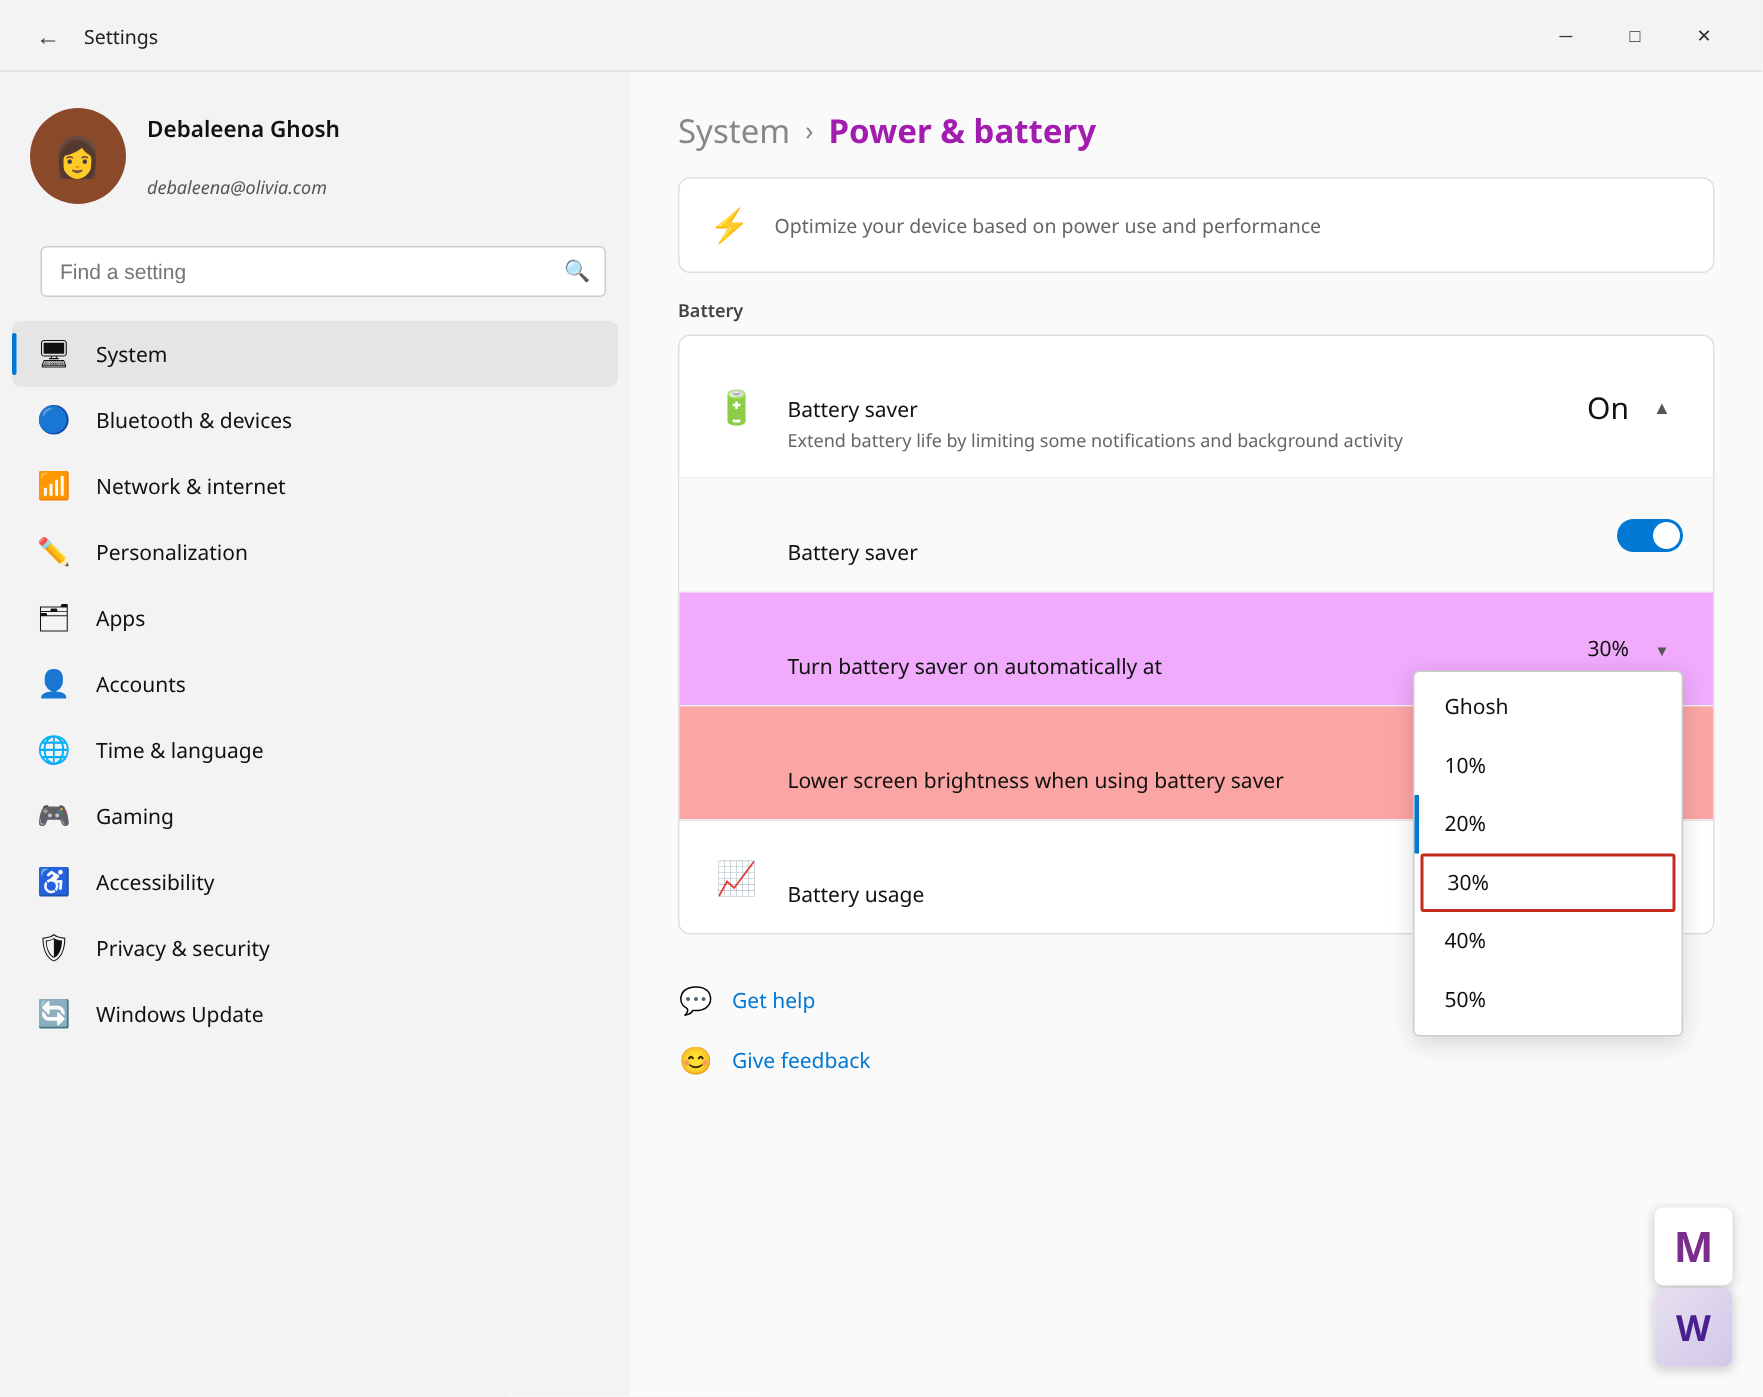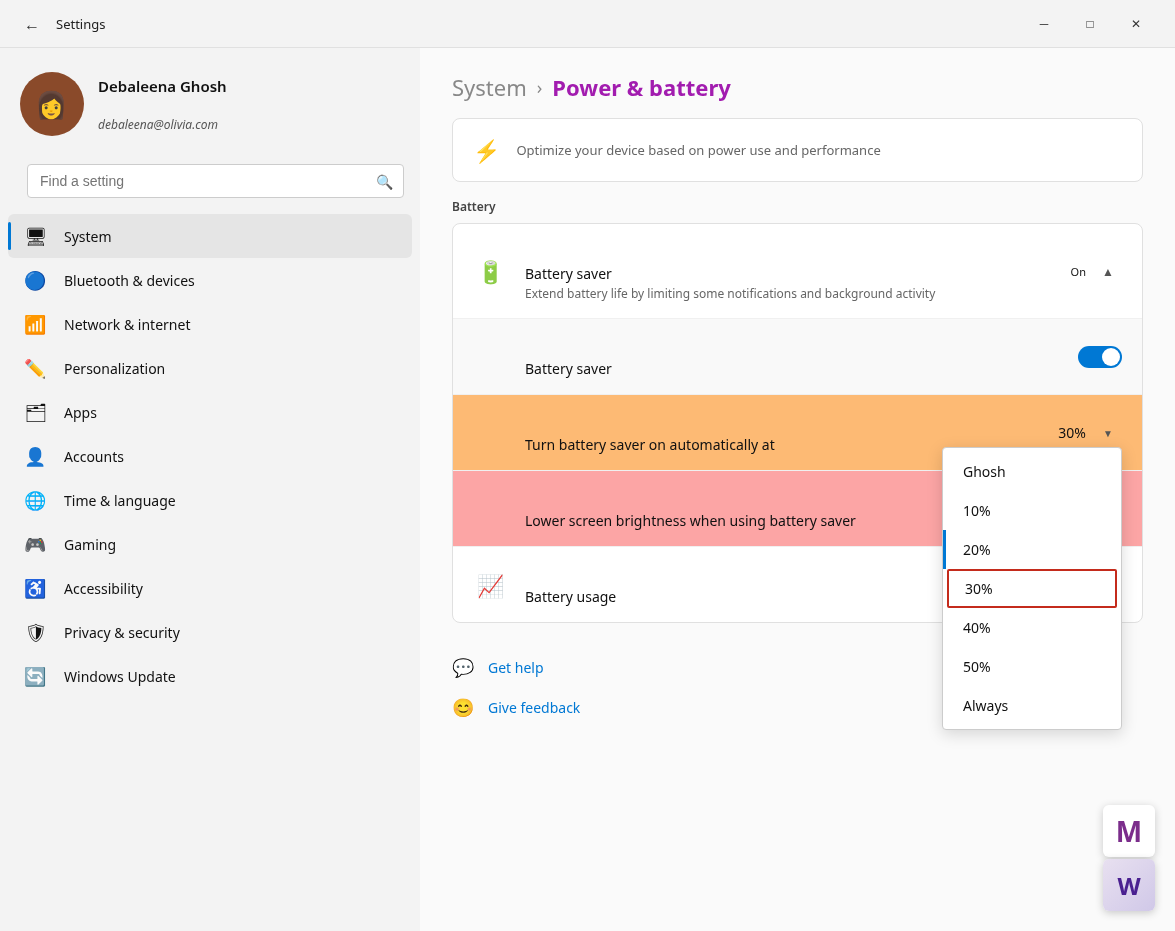--- a/index.html
+++ b/index.html
@@ -210,21 +210,21 @@
     .setting-desc { font-size: 12px; color: #666; margin-top: 2px; }
 
     .setting-control {
       display: flex;
       align-items: center;
       gap: 8px;
       flex-shrink: 0;
     }
 
     .badge-on {
-      font-size: 11px;
+      font-size: 20px;
       color: #111;
       font-weight: 400;
     }
 
     .chevron-btn {
       width: 28px; height: 28px;
       display: flex; align-items: center; justify-content: center;
       cursor: pointer;
       border-radius: 4px;
       font-size: 12px;
@@ -461,37 +461,36 @@
         <div class="setting-text">
           <div class="setting-title">Battery saver</div>
         </div>
         <div class="setting-control">
           <div class="toggle">
             <div class="toggle-thumb"></div>
           </div>
         </div>
       </div>
 
-      <div class="setting-row" style="position:relative; background:#fdba74;">
+      <div class="setting-row" style="position:relative; background:#f0abfc;">
         <div class="setting-icon"></div>
         <div class="setting-text">
           <div class="setting-title">Turn battery saver on automatically at</div>
         </div>
         <div class="setting-control" style="position:relative;">
           <span style="font-size:14px;color:#111;">30%</span>
           <div class="chevron-btn" style="font-size:10px;">▼</div>
 
           <div class="dropdown">
             <div class="dropdown-item">Ghosh</div>
             <div class="dropdown-item">10%</div>
             <div class="dropdown-item highlighted">20%</div>
             <div class="dropdown-item selected">30%</div>
             <div class="dropdown-item">40%</div>
             <div class="dropdown-item">50%</div>
-            <div class="dropdown-item">Always</div>
           </div>
         </div>
       </div>
 
       <div class="setting-row" style="background:#fca5a5;">
         <div class="setting-icon"></div>
         <div class="setting-text">
           <div class="setting-title">Lower screen brightness when using battery saver</div>
         </div>
         <div class="setting-control">

